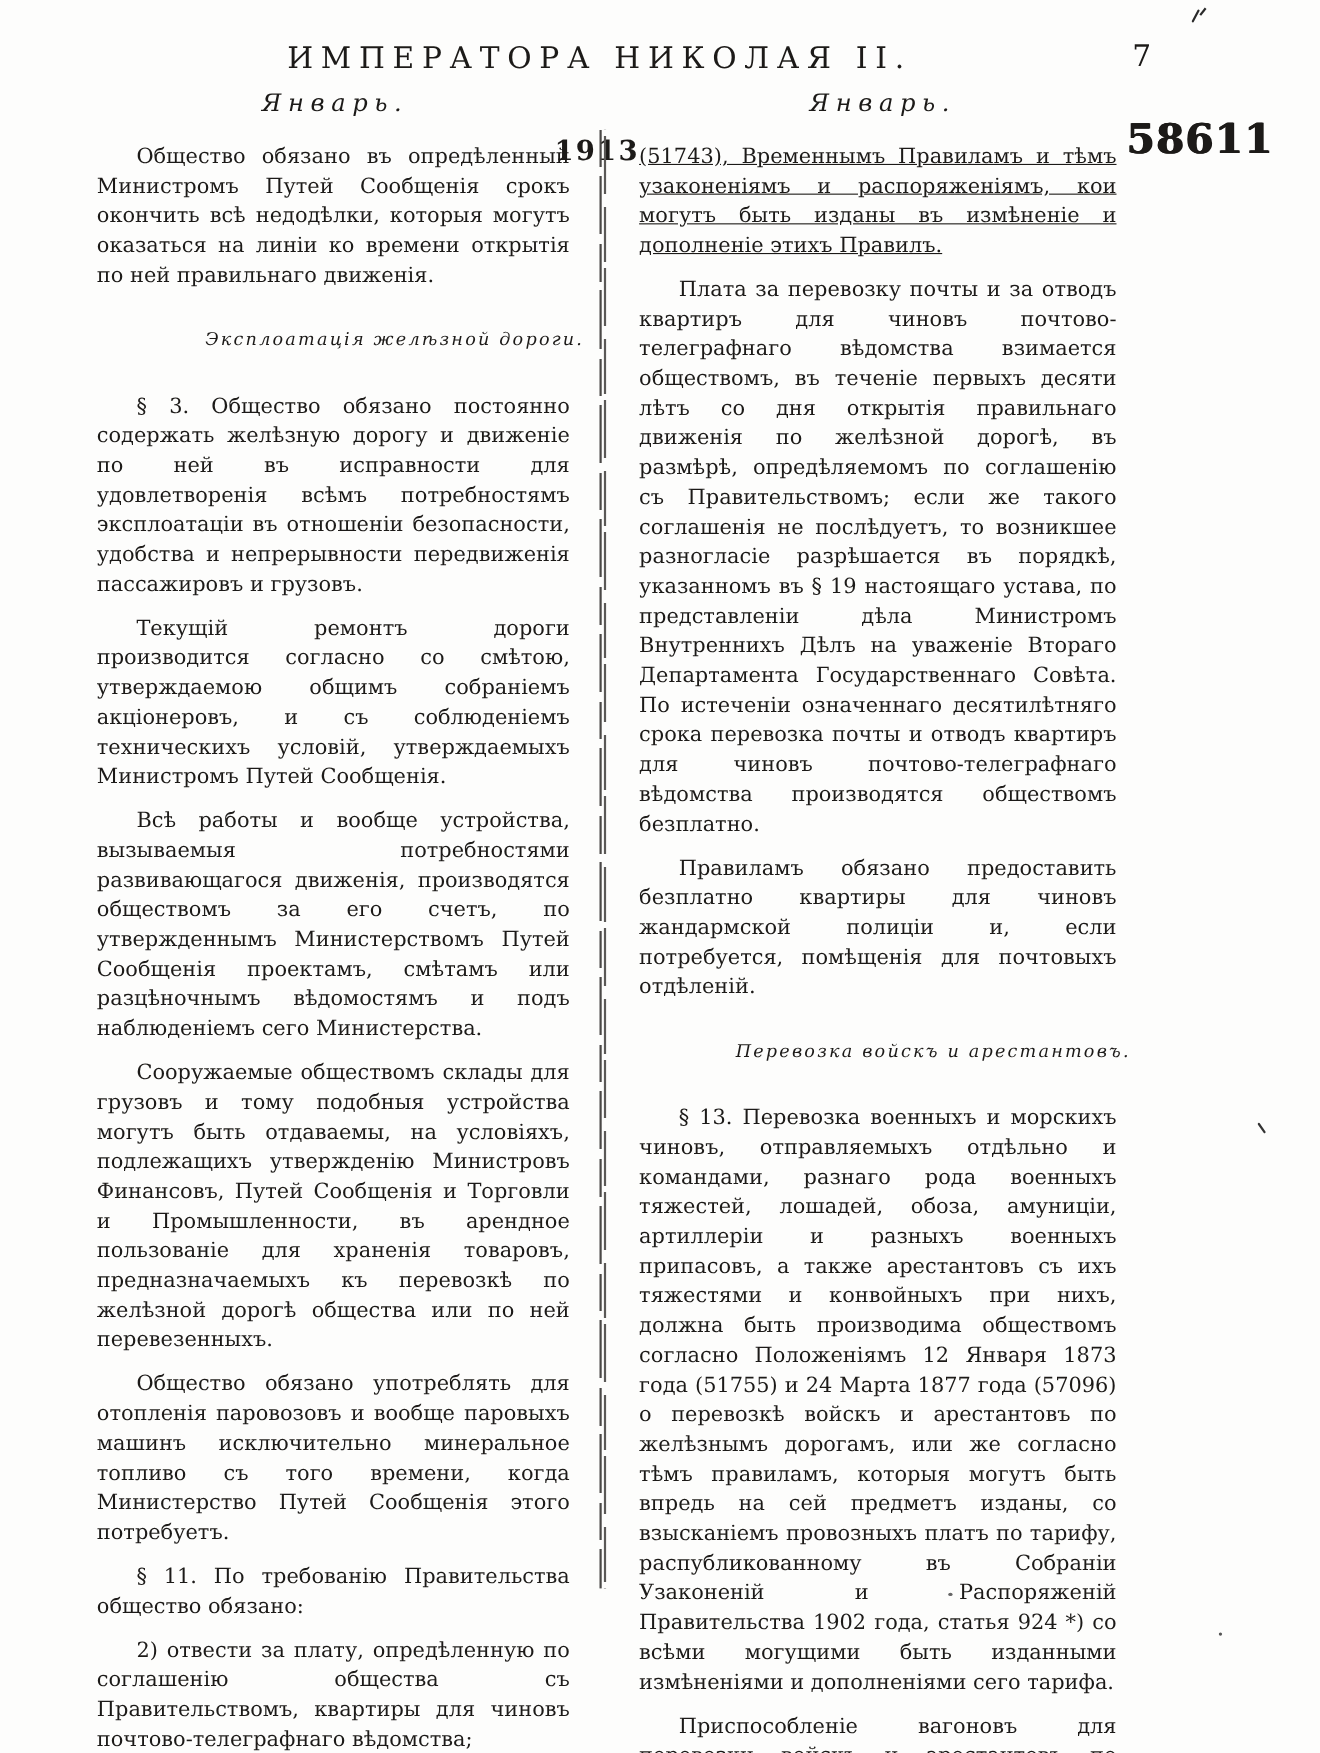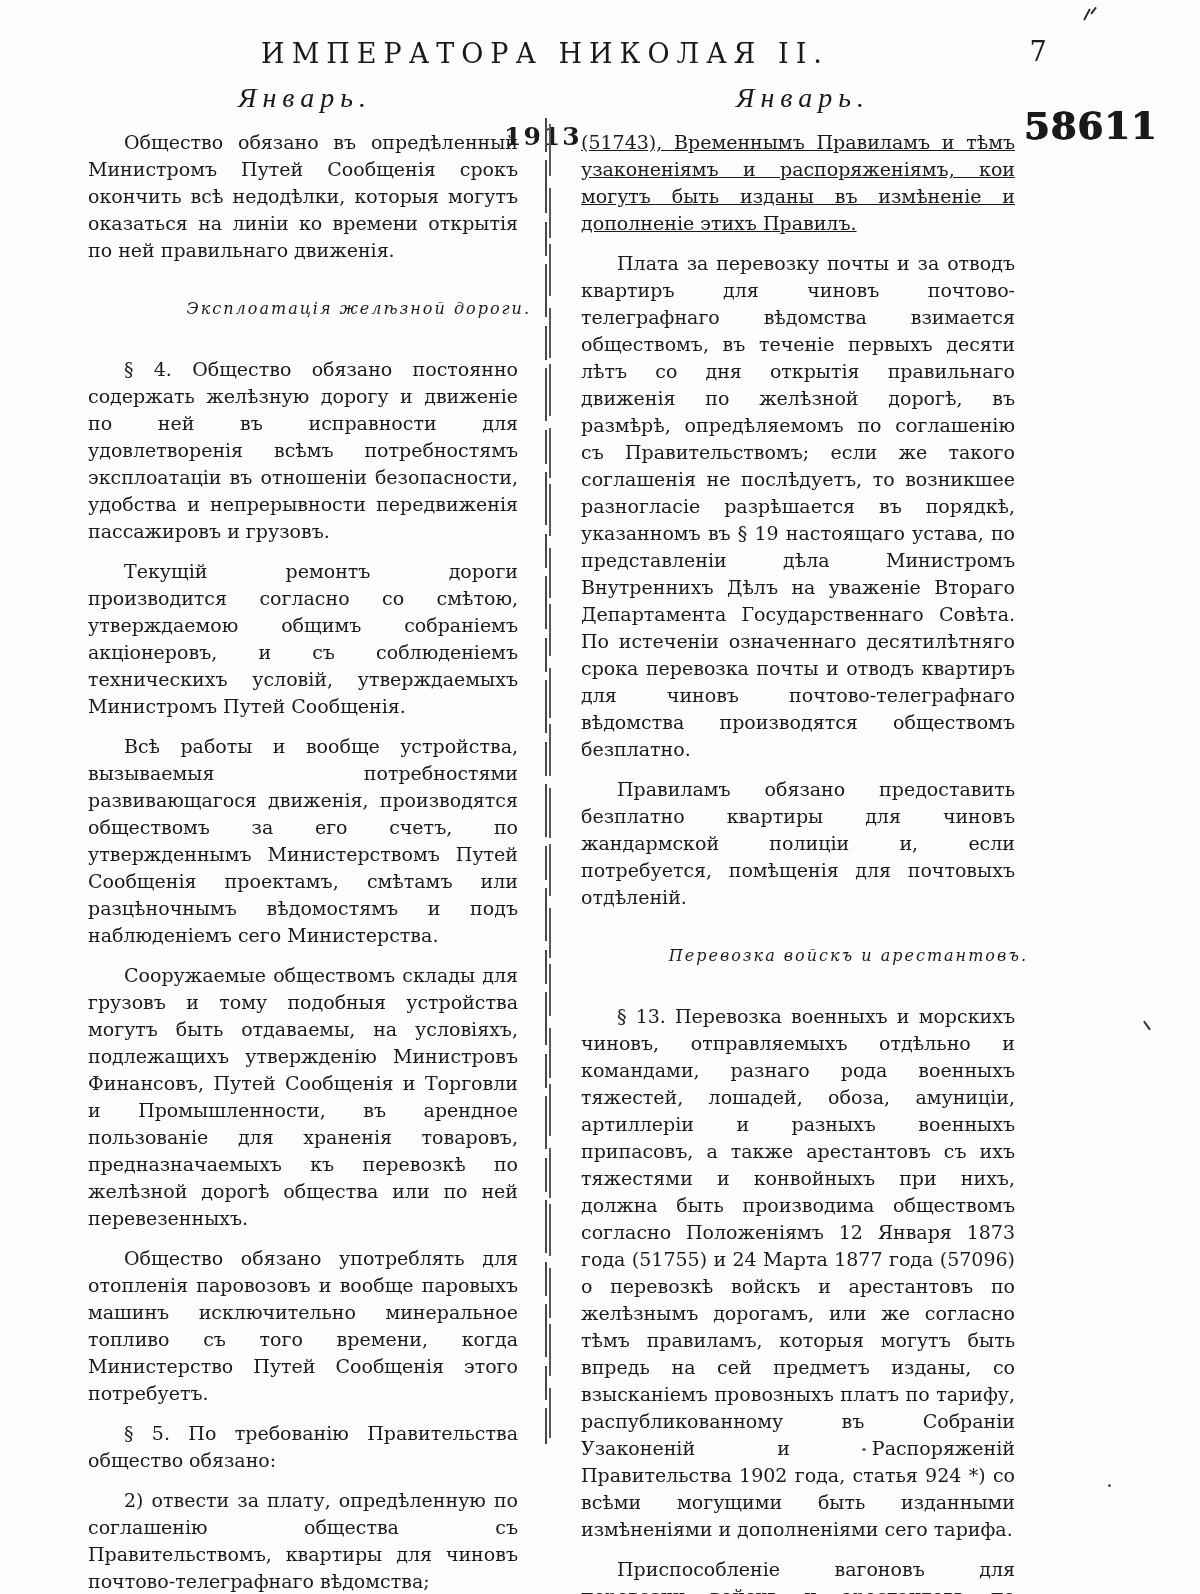--- a/index.html
+++ b/index.html
@@ -32,21 +32,21 @@
     position:absolute;left:1086px;top:8px;
     width:2px;height:13px;background:#2a2a2a;
     transform:rotate(28deg);border-radius:1px;
   }
   .pen-mark:after{
     content:"";position:absolute;left:4px;top:-4px;
     width:2px;height:8px;background:#2a2a2a;transform:rotate(10deg);
   }
   .month-left,.month-right{
     position:absolute;top:82px;
-    font-style:italic;font-size:28px;letter-spacing:6px;white-space:nowrap;font-family:Liberation Serif, serif;
+    font-style:italic;font-size:22px;letter-spacing:6px;white-space:nowrap;
   }
   .month-left{left:238px;}
   .month-right{left:736px;}
   .year{
     position:absolute;left:504px;top:74px;
     font-size:25px;font-weight:700;letter-spacing:2px;margin-top:48px;
   }
   .act-number{
     position:absolute;left:1024px;top:104px;
     font-size:37px;font-weight:700;letter-spacing:1px;
@@ -111,26 +111,26 @@
   <div class="act-number">58611</div>
 
   <div class="divider">
     <span class="l1"></span>
     <span class="l2"></span>
   </div>
 
   <div class="col col-left" id="col-left">
       <p class="para">Общество обязано въ опредѣленный Министромъ Путей Сообщенія срокъ окончить всѣ недодѣлки, которыя могутъ оказаться на линіи ко времени открытія по ней правильнаго движенія.</p>
       <div class="section-heading">Эксплоатація желѣзной дороги.</div>
-      <p class="para">§ 4. Общество обязано постоянно содержать желѣзную дорогу и движеніе по ней въ исправности для удовлетворенія всѣмъ потребностямъ эксплоатаціи въ отношеніи безопасности, удобства и непрерывности передвиженія пассажировъ и грузовъ.</p>
+      <p class="para">§ 3. Общество обязано постоянно содержать желѣзную дорогу и движеніе по ней въ исправности для удовлетворенія всѣмъ потребностямъ эксплоатаціи въ отношеніи безопасности, удобства и непрерывности передвиженія пассажировъ и грузовъ.</p>
       <p class="para">Текущій ремонтъ дороги производится согласно со смѣтою, утверждаемою общимъ собраніемъ акціонеровъ, и съ соблюденіемъ техническихъ условій, утверждаемыхъ Министромъ Путей Сообщенія.</p>
       <p class="para">Всѣ работы и вообще устройства, вызываемыя потребностями развивающагося движенія, производятся обществомъ за его счетъ, по утвержденнымъ Министерствомъ Путей Сообщенія проектамъ, смѣтамъ или разцѣночнымъ вѣдомостямъ и подъ наблюденіемъ сего Министерства.</p>
       <p class="para">Сооружаемые обществомъ склады для грузовъ и тому подобныя устройства могутъ быть отдаваемы, на условіяхъ, подлежащихъ утвержденію Министровъ Финансовъ, Путей Сообщенія и Торговли и Промышленности, въ арендное пользованіе для храненія товаровъ, предназначаемыхъ къ перевозкѣ по желѣзной дорогѣ общества или по ней перевезенныхъ.</p>
       <p class="para">Общество обязано употреблять для отопленія паровозовъ и вообще паровыхъ машинъ исключительно минеральное топливо съ того времени, когда Министерство Путей Сообщенія этого потребуетъ.</p>
-      <p class="para">§ 5. По требованію Правительства общество обязано:</p>
+      <p class="para">§ 11. По требованію Правительства общество обязано:</p>
       <p class="para">2) отвести за плату, опредѣленную по соглашенію общества съ Правительствомъ, квартиры для чиновъ почтово-телеграфнаго вѣдомства;</p>
       <p class="para">2) производить за счетъ казны всякія, не вызываемыя потребностями коммерческаго движенія, работы на желѣзной дорогѣ, а равно допускать производство такихъ работъ непосредственнымъ распоряженіемъ Правительства,</p>
     </div>
   <div class="col col-right" id="col-right">
       <p class="para no-indent">(51743), Временнымъ Правиламъ и тѣмъ узаконеніямъ и распоряженіямъ, кои могутъ быть изданы въ измѣненіе и дополненіе этихъ Правилъ.</p>
       <p class="para">Плата за перевозку почты и за отводъ квартиръ для чиновъ почтово-телеграфнаго вѣдомства взимается обществомъ, въ теченіе первыхъ десяти лѣтъ со дня открытія правильнаго движенія по желѣзной дорогѣ, въ размѣрѣ, опредѣляемомъ по соглашенію съ Правительствомъ; если же такого соглашенія не послѣдуетъ, то возникшее разногласіе разрѣшается въ порядкѣ, указанномъ въ § 19 настоящаго устава, по представленіи дѣла Министромъ Внутреннихъ Дѣлъ на уваженіе Втораго Департамента Государственнаго Совѣта. По истеченіи означеннаго десятилѣтняго срока перевозка почты и отводъ квартиръ для чиновъ почтово-телеграфнаго вѣдомства производятся обществомъ безплатно.</p>
       <p class="para">Правиламъ обязано предоставить безплатно квартиры для чиновъ жандармской полиціи и, если потребуется, помѣщенія для почтовыхъ отдѣленій.</p>
       <div class="section-heading">Перевозка войскъ и арестантовъ.</div>
       <p class="para">§ 13. Перевозка военныхъ и морскихъ чиновъ, отправляемыхъ отдѣльно и командами, разнаго рода военныхъ тяжестей, лошадей, обоза, амуниціи, артиллеріи и разныхъ военныхъ припасовъ, а также арестантовъ съ ихъ тяжестями и конвойныхъ при нихъ, должна быть производима обществомъ согласно Положеніямъ 12 Января 1873 года (51755) и 24 Марта 1877 года (57096) о перевозкѣ войскъ и арестантовъ по желѣзнымъ дорогамъ, или же согласно тѣмъ правиламъ, которыя могутъ быть впредь на сей предметъ изданы, со взысканіемъ провозныхъ платъ по тарифу, распубликованному въ Собраніи Узаконеній и Распоряженій Правительства 1902 года, статья 924 *) со всѣми могущими быть изданными измѣненіями и дополненіями сего тарифа.</p>
       <p class="para">Приспособленіе вагоновъ для перевозки войскъ и арестантовъ по требованіямъ военнаго и тюремнаго вѣдомствъ производится обществомъ безплатно.</p>

